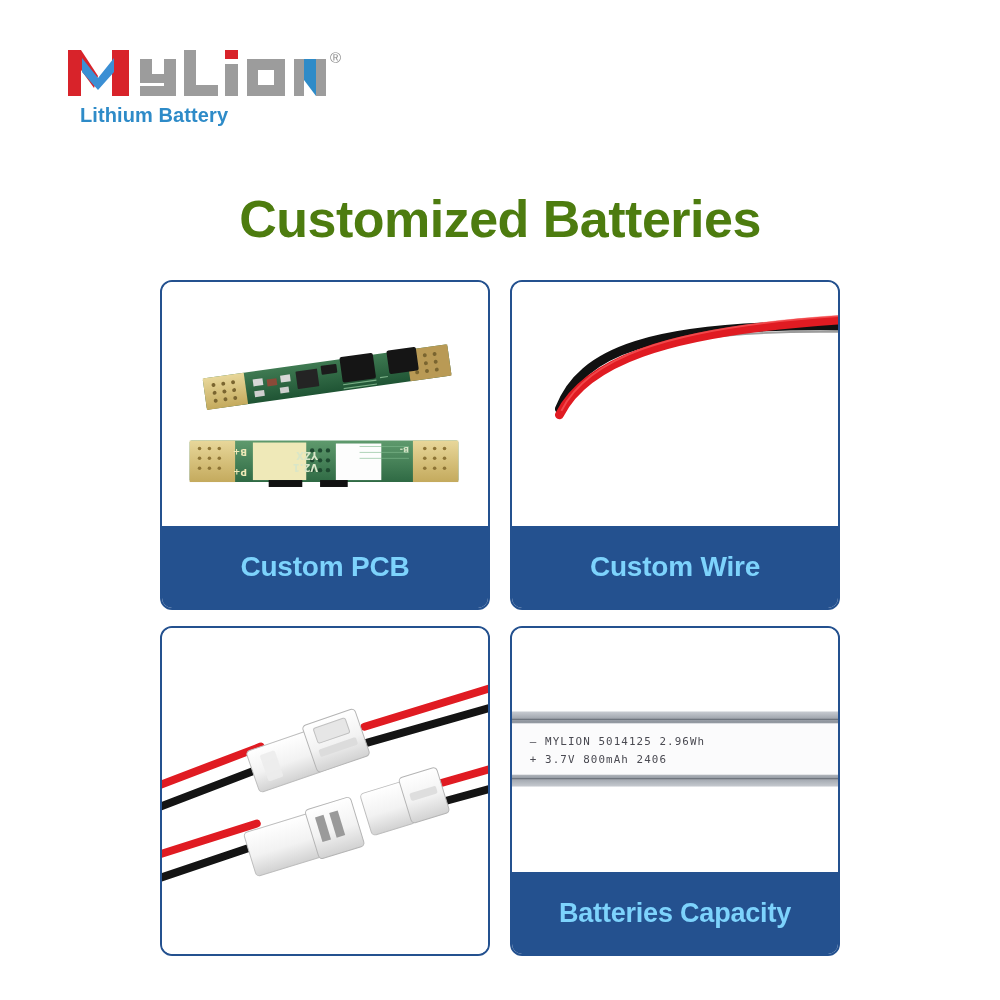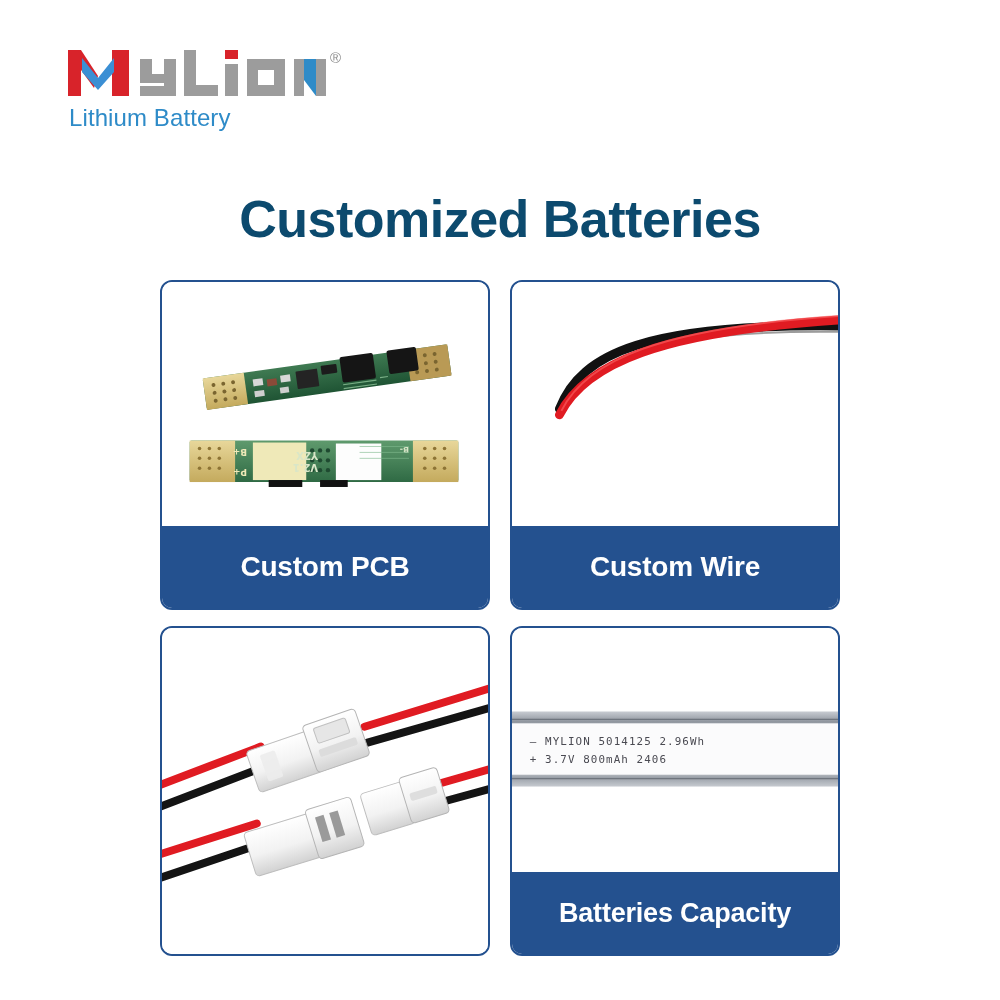--- a/index.html
+++ b/index.html
@@ -33,39 +33,39 @@
   #logo-registered {
     position: absolute;
     left: 262px;
     top: 2px;
     font-size: 15px;
     color: #8d8d8d;
     line-height: 1;
   }
   #logo-subtitle {
     position: absolute;
-    left: 1px;
+    left: 12px;
     top: 56px;
-    font-size: 24px;
-    font-weight: normal;
+    font-size: 20px;
+    font-weight: bold;
     color: #2e8bc8;
     letter-spacing: 0.1px;
     white-space: nowrap;
   }
 
   
   #page-title {
     position: absolute;
     left: 0;
     top: 189px;
     width: 1000px;
     text-align: center;
     font-size: 52px;
     font-weight: bold;
-    color: #0c4a6e;
+    color: #4d7c0f;
     letter-spacing: -0.5px;
   }
 
   
   #card-grid {
     position: absolute;
     left: 160px;
     top: 280px;
     width: 680px;
     height: 676px;
@@ -86,21 +86,21 @@
   }
   .card-media {
     position: relative;
     flex: 1 1 auto;
     background: #ffffff;
     overflow: hidden;
   }
   .card-label {
     flex: 0 0 82px;
     background: #24518f;
-    color: #ffffff;
+    color: #7dd3fc;
     font-size: 28px;
     font-weight: bold;
     display: flex;
     align-items: center;
     justify-content: center;
     letter-spacing: -0.2px;
     white-space: nowrap;
   }
   .card-label.wide { font-size: 27px; }
 

